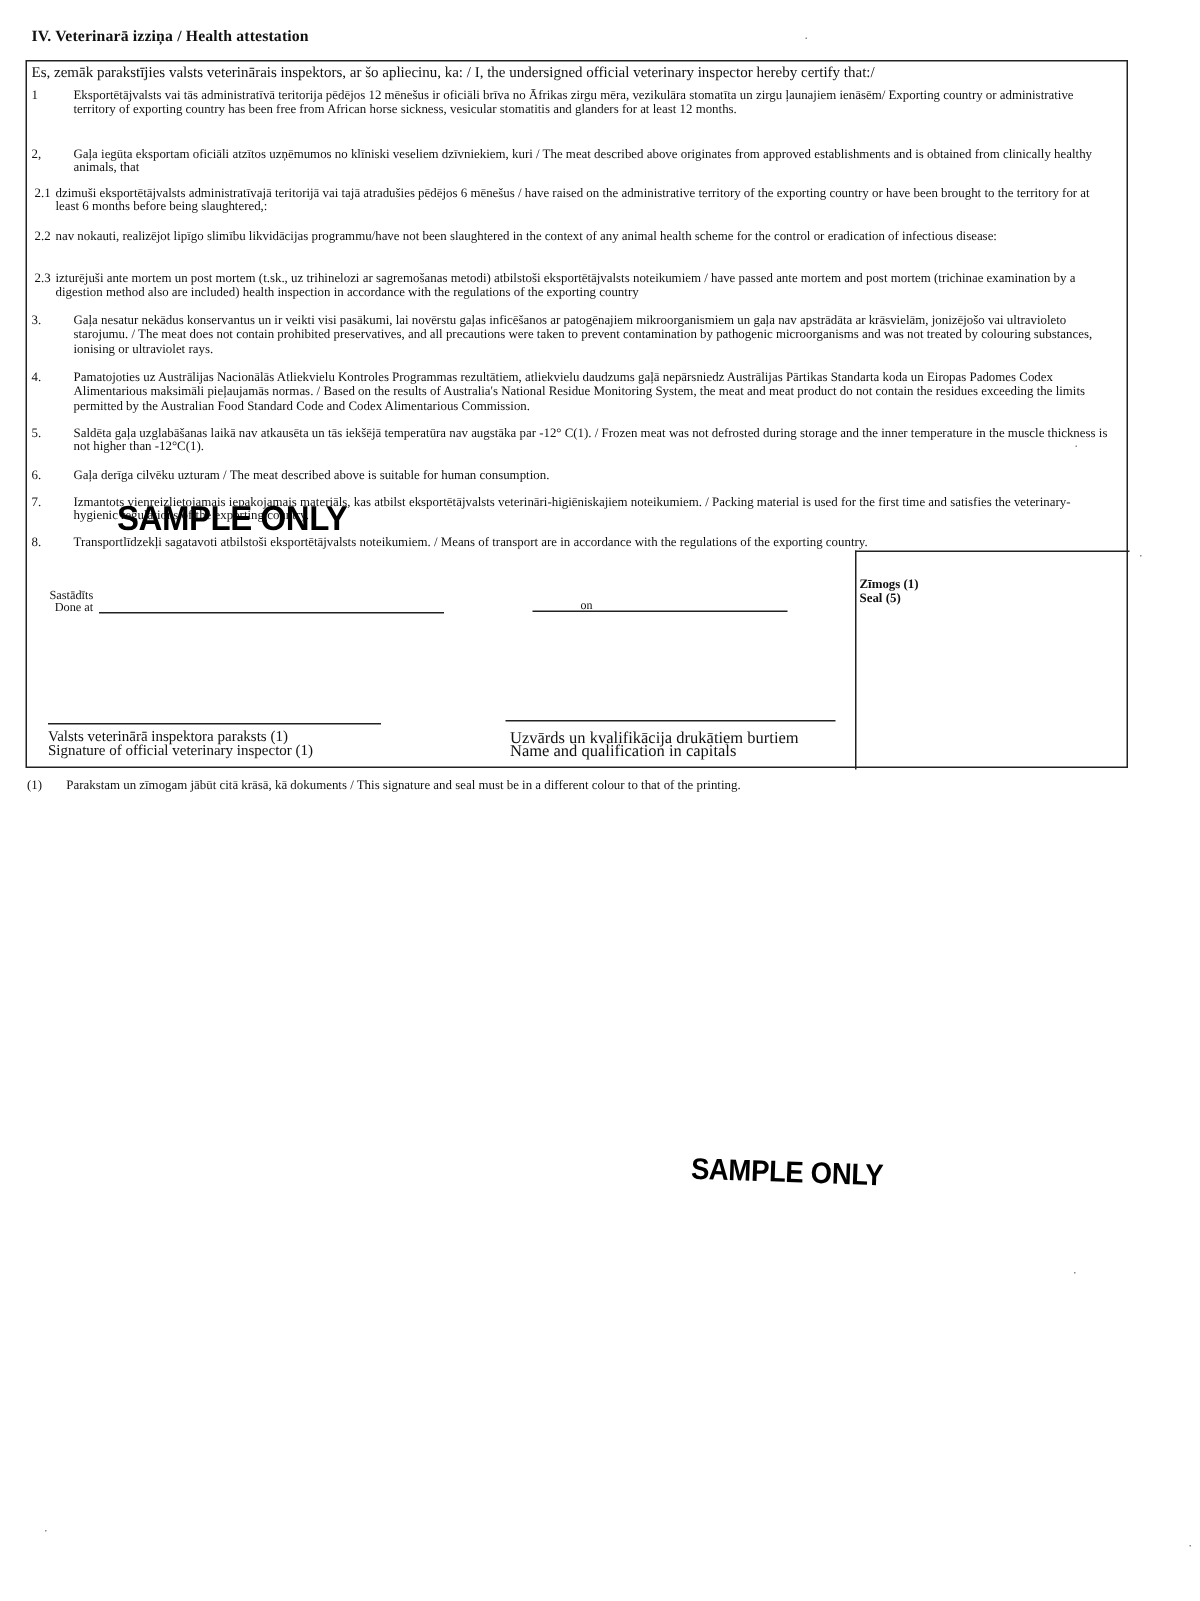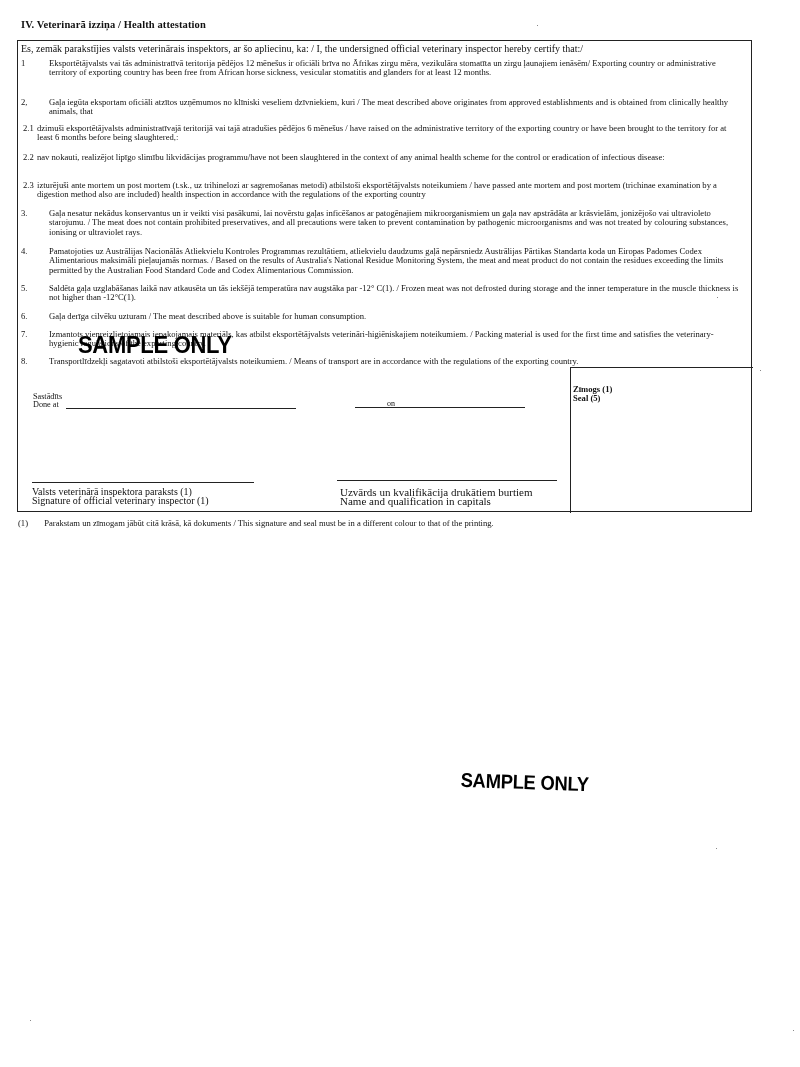--- a/index.html
+++ b/index.html
@@ -29,21 +29,21 @@
       position: absolute; left: 552px; top: 326px; width: 183px; height: 146px;
       border-left: 1.3px solid #222; border-top: 1.3px solid #222; box-sizing: border-box;
     }
     .seal-label { position: absolute; left: 2px; top: 1px; font-size: 8.6px; line-height: 8.6px; font-weight: bold; margin-top: 16px; }
     .sample-stamp {
       position: absolute; font-family: "Liberation Sans", "DejaVu Sans", sans-serif;
       font-weight: bold; color: #000; letter-spacing: -0.3px;
     }
     .stamp-1 { left: 78px; top: 333px; font-size: 22px; transform: scaleY(1.05); }
     .stamp-2 { left: 455px; top: 771px; font-size: 20px; transform: rotate(2deg) scaleX(0.92); }
-    .done-label { position: absolute; left: 16px; top: 353px; font-size: 8.2px; line-height: 8px; }
+    .done-label { position: absolute; left: 16px; top: 353px; font-size: 8.2px; line-height: 8px; text-align: right; }
     .line { position: absolute; height: 0; border-top: 1.4px solid #222; }
     .on-label { position: absolute; left: 322px; top: 359px; font-size: 8px; padding-left: 47px; }
     .sig-label { position: absolute; left: 15px; top: 447px; font-size: 10px; line-height: 8.6px; }
     .name-label { position: absolute; left: 322px; top: 447px; font-size: 11px; line-height: 8.6px; }
     .footnote {
       position: absolute; left: 18px; top: 518px; font-size: 8.6px; white-space: nowrap;
     }
     .footnote .fn-num { margin-right: 14px; }
     .speck { position: absolute; width: 1.2px; height: 1.2px; background: #888; }
   </style>

